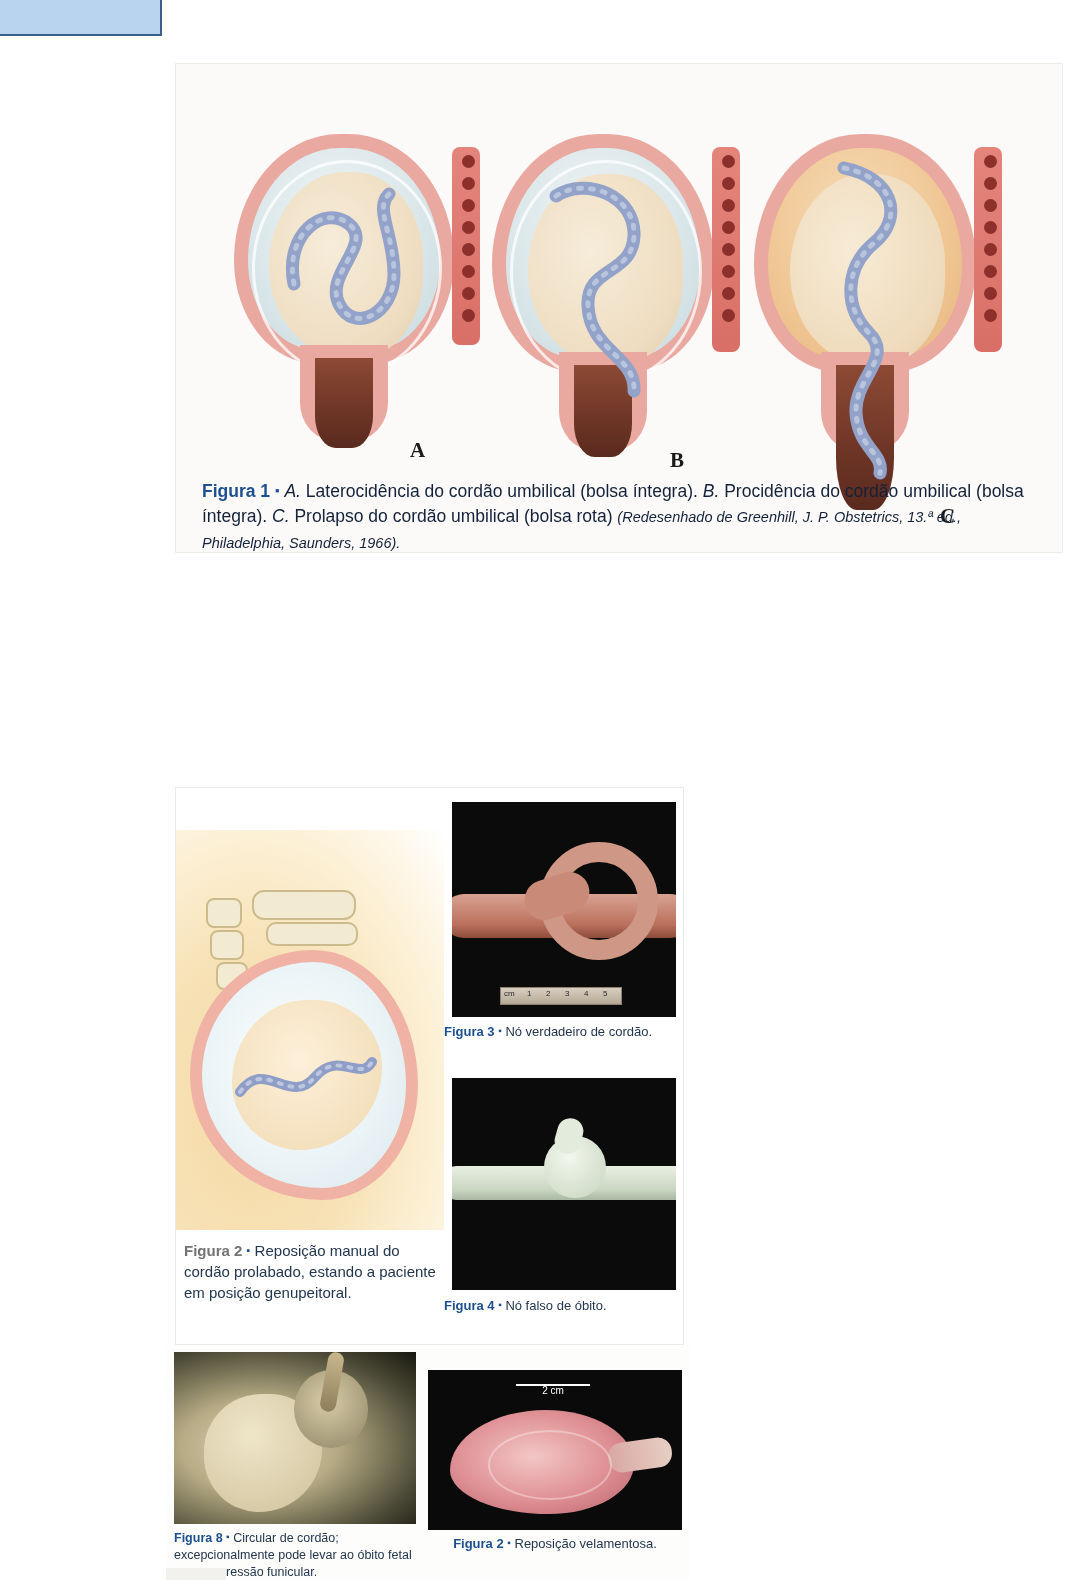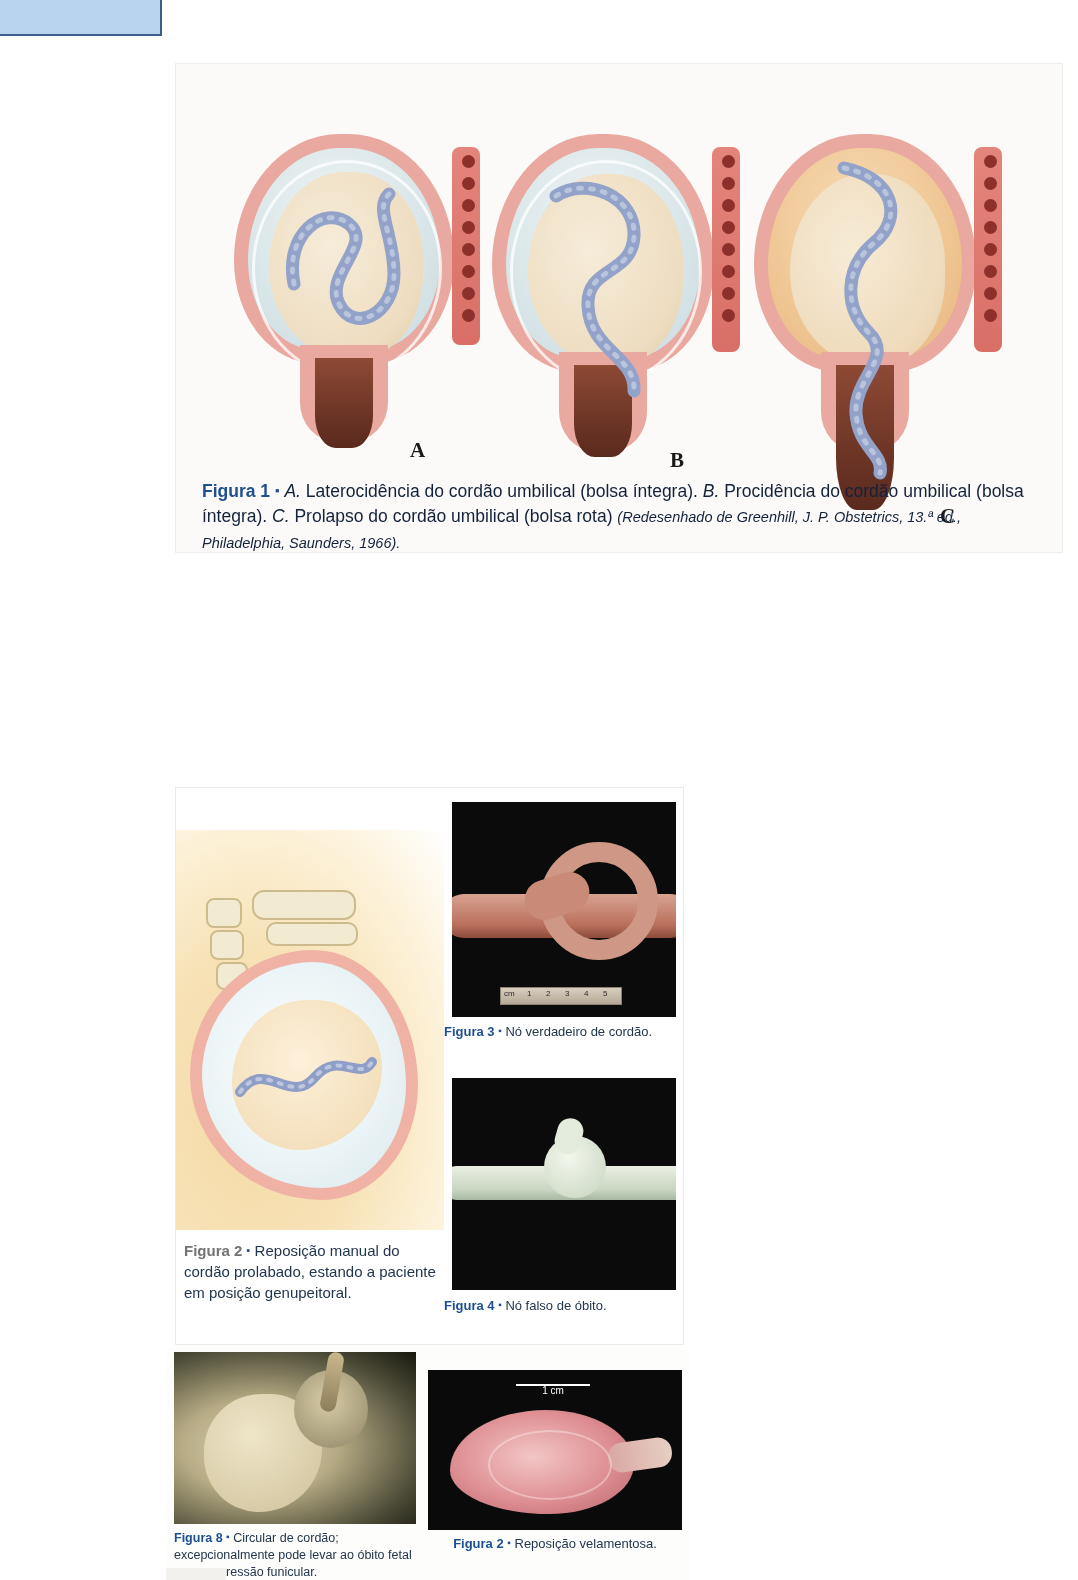--- a/index.html
+++ b/index.html
@@ -240,21 +240,21 @@
       <span style="color:#1d4f91;font-weight:bold;">Figura 8</span>
       <span style="color:#1d4f91;font-size:10px;vertical-align:2px;">▪</span>
       <span> Circular de cordão; excepcionalmente pode levar ao óbito fetal por compressão funicular.</span>
     </div>
 
     <div class="photo ph6">
       <div style="position:absolute;left:22px;top:40px;width:184px;height:104px;background:radial-gradient(ellipse at 45% 45%, #f3c6c6 0%, #de8f93 55%, #b6616a 100%);border-radius:52% 48% 46% 54% / 58% 52% 48% 42%;"></div>
       <div style="position:absolute;left:180px;top:70px;width:64px;height:30px;background:linear-gradient(90deg,#d9a7a3,#e6cfc4);border-radius:14px;transform:rotate(-8deg);"></div>
       <div style="position:absolute;left:60px;top:60px;width:120px;height:66px;border:2px solid rgba(255,255,255,.35);border-radius:50%;"></div>
       <div class="scalebar">
-        <span>1 cm</span>
+        <span>2 cm</span>
       </div>
     </div>
     <div class="fig6-cap">
       <span style="color:#1d4f91;font-weight:bold;">Figura 2</span>
       <span style="color:#1d4f91;font-size:10px;vertical-align:2px;">▪</span>
       <span> Reposição velamentosa.</span>
     </div>
   </div>
 
   <div class="bot-strip"></div>

